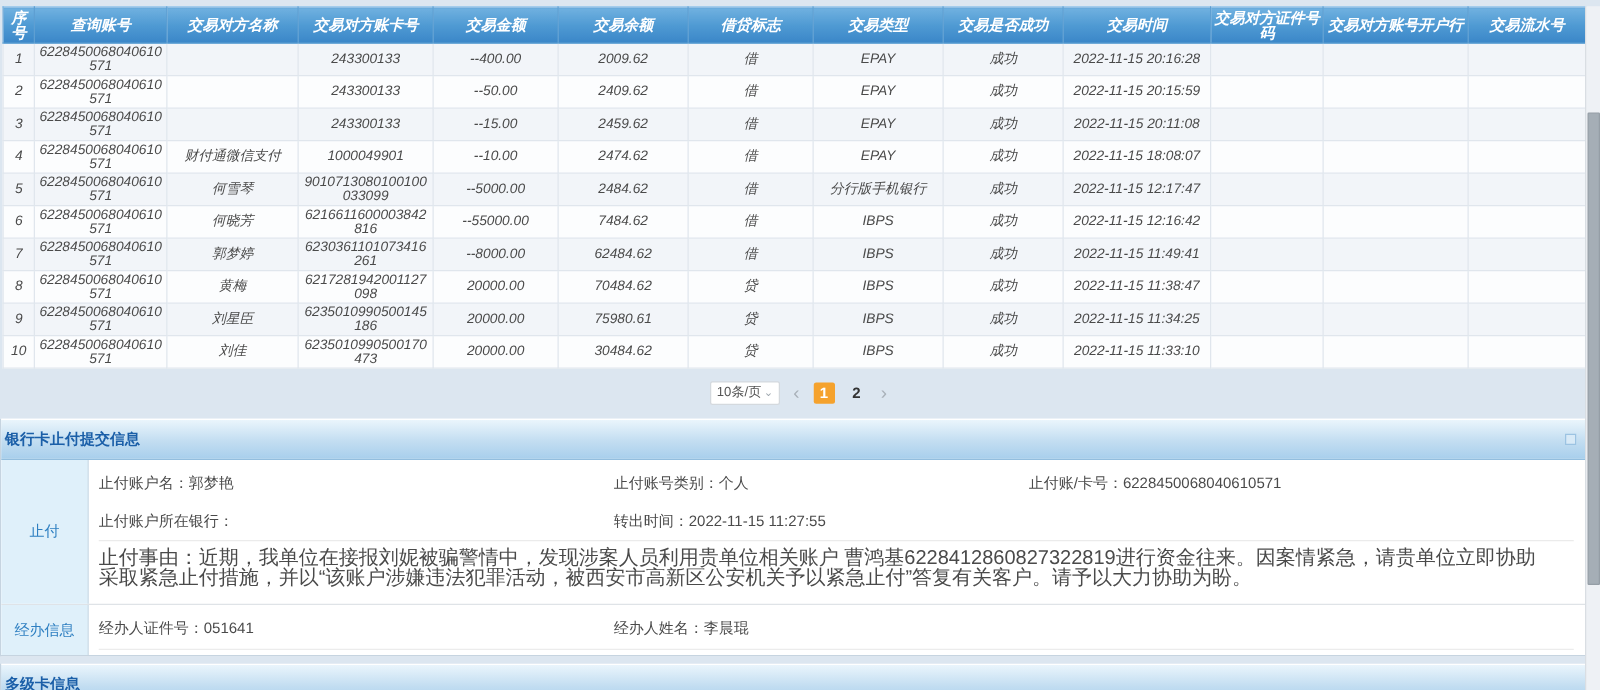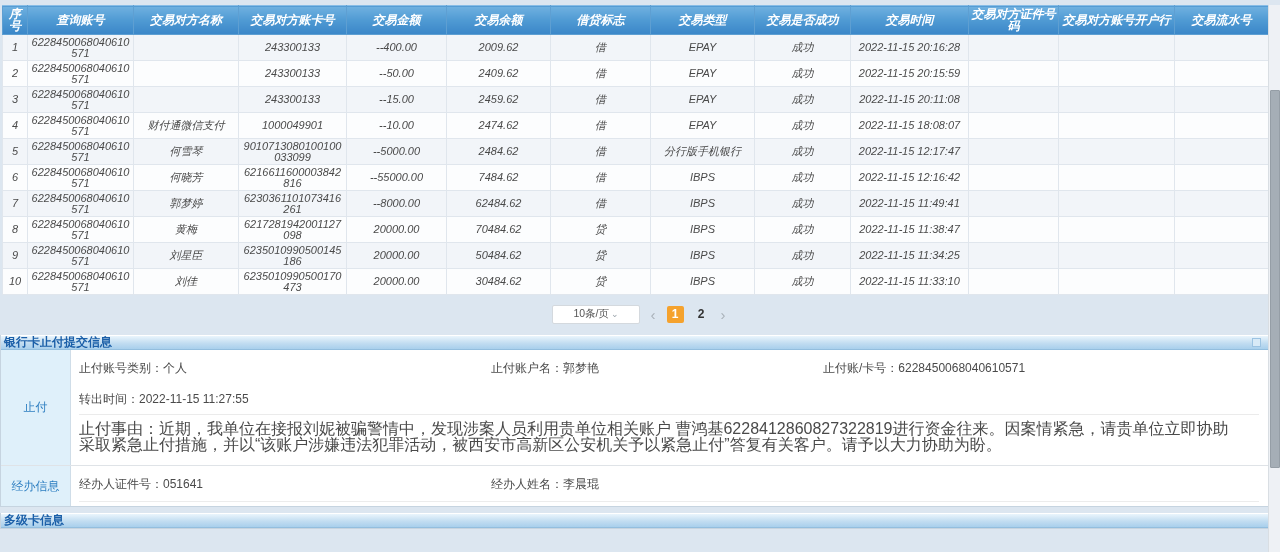--- a/index.html
+++ b/index.html
@@ -48,34 +48,34 @@
 
   
   .pagination {
     height: 30px; margin-top: 4px;
     display: flex; align-items: center; justify-content: center; gap: 9px;
     font-size: 12px;
   }
   .page-size {
     display: inline-flex; align-items: center; gap: 2px;
     border: 1px solid #d4d9de; background: #fff; border-radius: 2px;
-    height: 19px; padding: 0 20px; font-size: 10.5px; color: #555; cursor: pointer;
+    height: 19px; padding: 0 4px; font-size: 10.5px; color: #555; cursor: pointer;
   }
   .page-size .chev { font-size: 9px; color: #9aa3ab; line-height: 6px; }
   .pg-arrow { color: #a9b1b9; font-size: 15px; line-height: 15px; cursor: pointer; padding: 0 2px; }
   .pg-num {
     min-width: 17px; height: 17px; line-height: 17px; text-align: center;
     font-size: 12px; font-weight: bold; color: #333; cursor: pointer; border-radius: 2px;
   }
   .pg-num.active { background: #f5a22d; color: #fff; }
 
   
   .section { width: 1270px; margin-top: 6px; background: #fff; border: 1px solid #c6d4e0; border-top: none; }
   .sec-header {
-    height: 15px;
+    height: 33px;
     background: linear-gradient(180deg, #eaf5fc 0%, #c2ddf1 55%, #a8cfec 100%);
     border-top: 1px solid #fff;
     border-bottom: 1px solid #93bede;
     display: flex; align-items: center;
     padding: 0 8px 0 3px;
     font-size: 12px; font-weight: bold; color: #1b5fa8;
   }
   .sec-header .spacer { flex: 1; }
   .collapse-box {
     width: 9px; height: 9px; background: #d8eaf7; border: 1px solid #9cc3e2; cursor: pointer;
@@ -270,21 +270,21 @@
           <td></td>
           <td></td>
           <td></td>
         </tr>
         <tr>
           <td>9</td>
           <td>6228450068040610571</td>
           <td>刘星臣</td>
           <td>6235010990500145186</td>
           <td>20000.00</td>
-          <td>50484.62</td>
+          <td>75980.61</td>
           <td>贷</td>
           <td>IBPS</td>
           <td>成功</td>
           <td>2022-11-15 11:34:25</td>
           <td></td>
           <td></td>
           <td></td>
         </tr>
         <tr>
           <td>10</td>
@@ -319,25 +319,26 @@
     <div class="sec-header">
       <span>银行卡止付提交信息</span>
       <span class="spacer"></span>
       <span class="collapse-box"></span>
     </div>
     <div class="sec-body">
       <div class="group">
         <div class="group-label">止付</div>
         <div class="group-content">
           <div class="frow3">
+            <span>止付账户名：郭梦艳</span>
             <span>止付账号类别：个人</span>
-            <span>止付账户名：郭梦艳</span>
             <span>止付账/卡号：6228450068040610571</span>
           </div>
           <div class="frow3">
+            <span>止付账户所在银行：</span>
             <span>转出时间：2022-11-15 11:27:55</span>
           </div>
           <div class="reason">止付事由：近期，我单位在接报刘妮被骗警情中，发现涉案人员利用贵单位相关账户 曹鸿基6228412860827322819进行资金往来。因案情紧急，请贵单位立即协助采取紧急止付措施，并以“该账户涉嫌违法犯罪活动，被西安市高新区公安机关予以紧急止付”答复有关客户。请予以大力协助为盼。</div>
         </div>
       </div>
       <div class="group">
         <div class="group-label">经办信息</div>
         <div class="group-content">
           <div class="frow3">
             <span>经办人证件号：051641</span>

